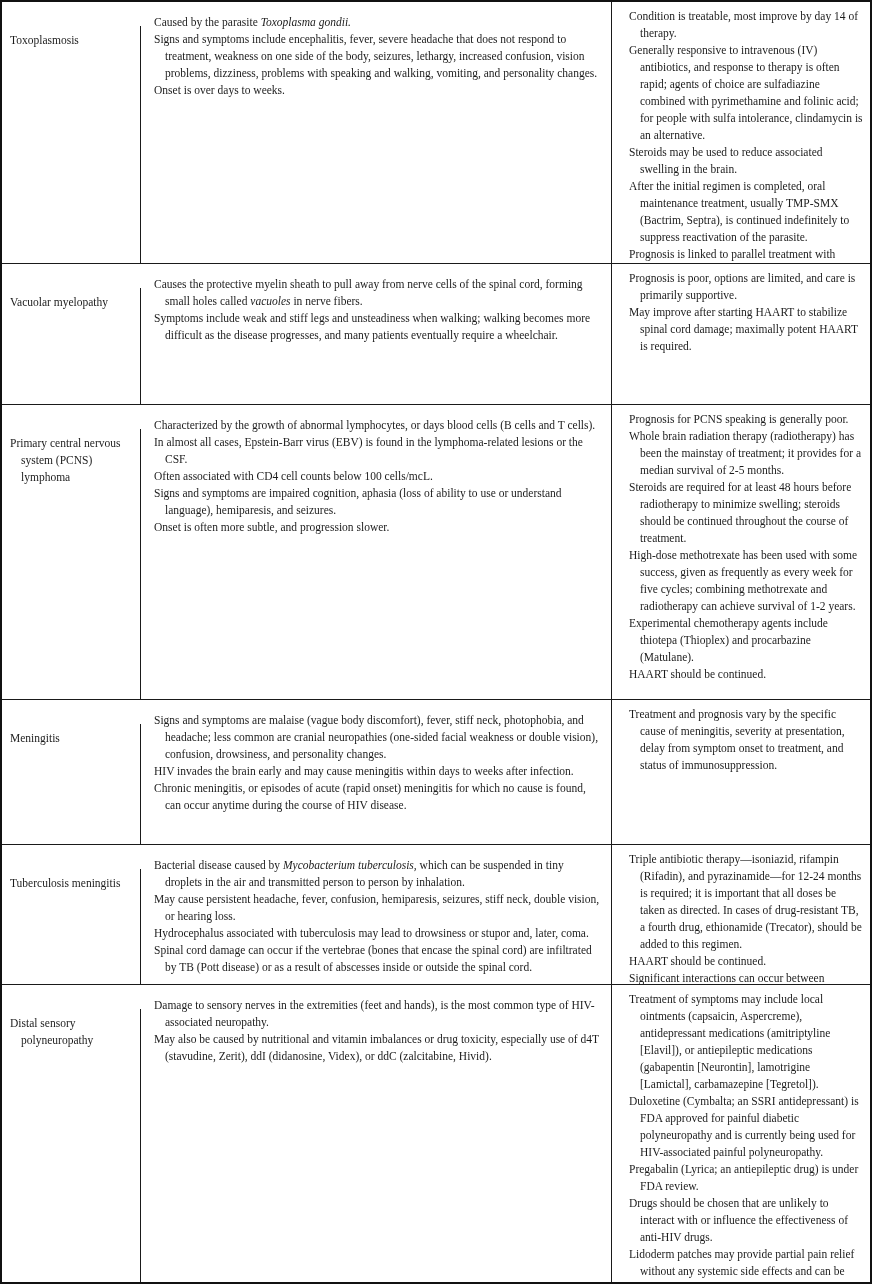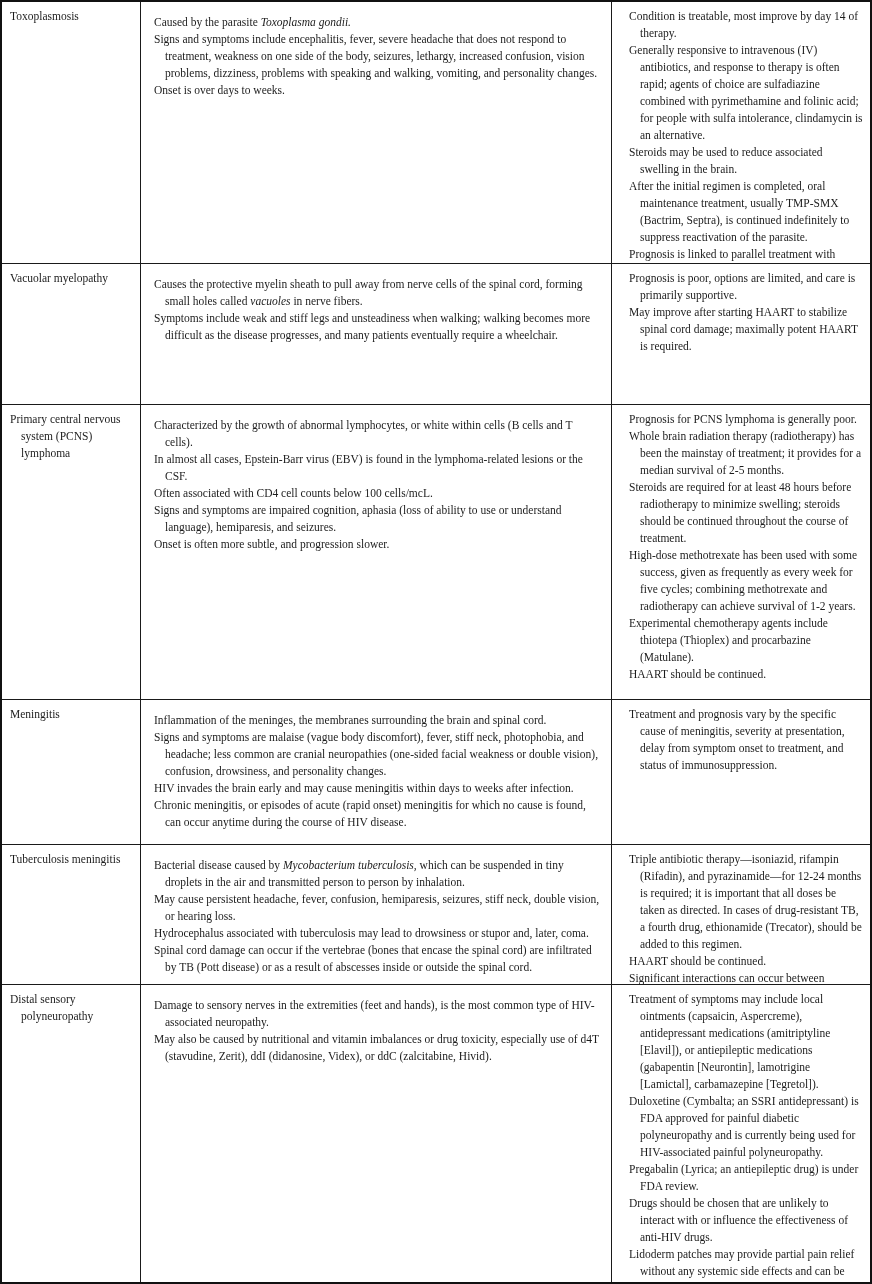--- a/index.html
+++ b/index.html
@@ -27,21 +27,21 @@
   .cell {
     box-sizing: border-box;
     border-right: 1px solid #1a1a1a;
     border-bottom: 1px solid #1a1a1a;
     overflow: hidden;
     font-size: 11.5px;
     line-height: 17px;
   }
   .cell.last-col { border-right: none; }
   .cell.last-row { border-bottom: none; }
-  .c1 { padding: 6px 5px 20px 8px; }
+  .c1 { padding: 6px 5px 20px 8px; margin-top: 24px; }
   .c2 { padding: 12px 10px 4px 13px; font-family: Liberation Serif, serif; }
   .c3 { padding: 6px 7px 4px 17px; }
   .para {
     margin: 0;
     padding-left: 11px;
     text-indent: -11px;
   }
   .para em { font-style: italic; }
 </style>
 </head>
@@ -74,40 +74,39 @@
     </div>
   <div class="cell c3 last-col">
       <p class="para">Prognosis is poor, options are limited, and care is primarily supportive.</p>
       <p class="para">May improve after starting HAART to stabilize spinal cord damage; maximally potent HAART is required.</p>
     </div>
 
   <div class="cell c1">
     <p class="para">Primary central nervous system (PCNS) lymphoma</p>
   </div>
   <div class="cell c2">
-      <p class="para">Characterized by the growth of abnormal lymphocytes, or white within cells (B cells and T cells).</p>
+      <p class="para">Characterized by the growth of abnormal lymphocytes, or days blood cells (B cells and T cells).</p>
       <p class="para">In almost all cases, Epstein-Barr virus (EBV) is found in the lymphoma-related lesions or the CSF.</p>
       <p class="para">Often associated with CD4 cell counts below 100 cells/mcL.</p>
       <p class="para">Signs and symptoms are impaired cognition, aphasia (loss of ability to use or understand language), hemiparesis, and seizures.</p>
       <p class="para">Onset is often more subtle, and progression slower.</p>
     </div>
   <div class="cell c3 last-col">
-      <p class="para">Prognosis for PCNS lymphoma is generally poor.</p>
+      <p class="para">Prognosis for PCNS speaking is generally poor.</p>
       <p class="para">Whole brain radiation therapy (radiotherapy) has been the mainstay of treatment; it provides for a median survival of 2-5 months.</p>
       <p class="para">Steroids are required for at least 48 hours before radiotherapy to minimize swelling; steroids should be continued throughout the course of treatment.</p>
       <p class="para">High-dose methotrexate has been used with some success, given as frequently as every week for five cycles; combining methotrexate and radiotherapy can achieve survival of 1-2 years.</p>
       <p class="para">Experimental chemotherapy agents include thiotepa (Thioplex) and procarbazine (Matulane).</p>
       <p class="para">HAART should be continued.</p>
     </div>
 
   <div class="cell c1">
     <p class="para">Meningitis</p>
   </div>
   <div class="cell c2">
-      <p class="para">Inflammation of the meninges, the membranes surrounding the brain and spinal cord.</p>
       <p class="para">Signs and symptoms are malaise (vague body discomfort), fever, stiff neck, photophobia, and headache; less common are cranial neuropathies (one-sided facial weakness or double vision), confusion, drowsiness, and personality changes.</p>
       <p class="para">HIV invades the brain early and may cause meningitis within days to weeks after infection.</p>
       <p class="para">Chronic meningitis, or episodes of acute (rapid onset) meningitis for which no cause is found, can occur anytime during the course of HIV disease.</p>
     </div>
   <div class="cell c3 last-col">
       <p class="para">Treatment and prognosis vary by the specific cause of meningitis, severity at presentation, delay from symptom onset to treatment, and status of immunosuppression.</p>
     </div>
 
   <div class="cell c1">
     <p class="para">Tuberculosis meningitis</p>

